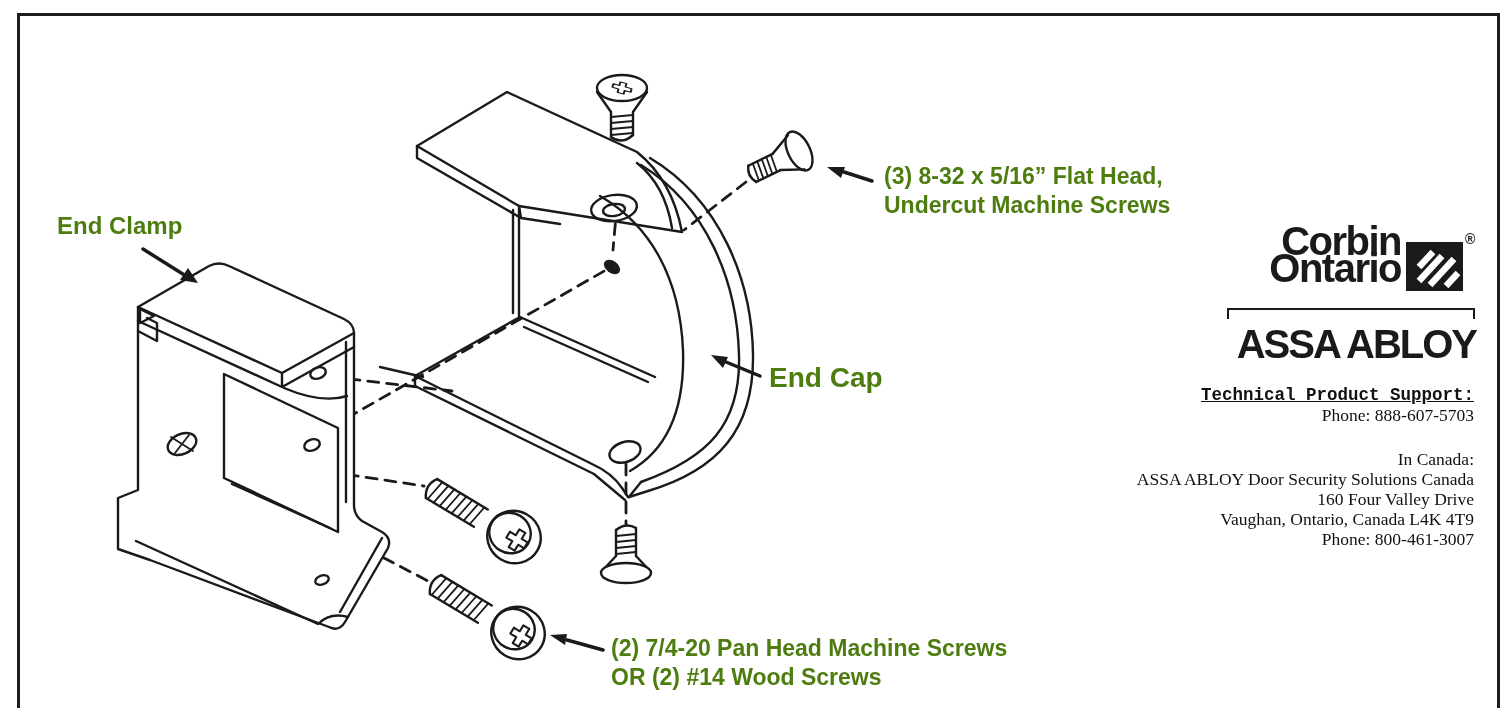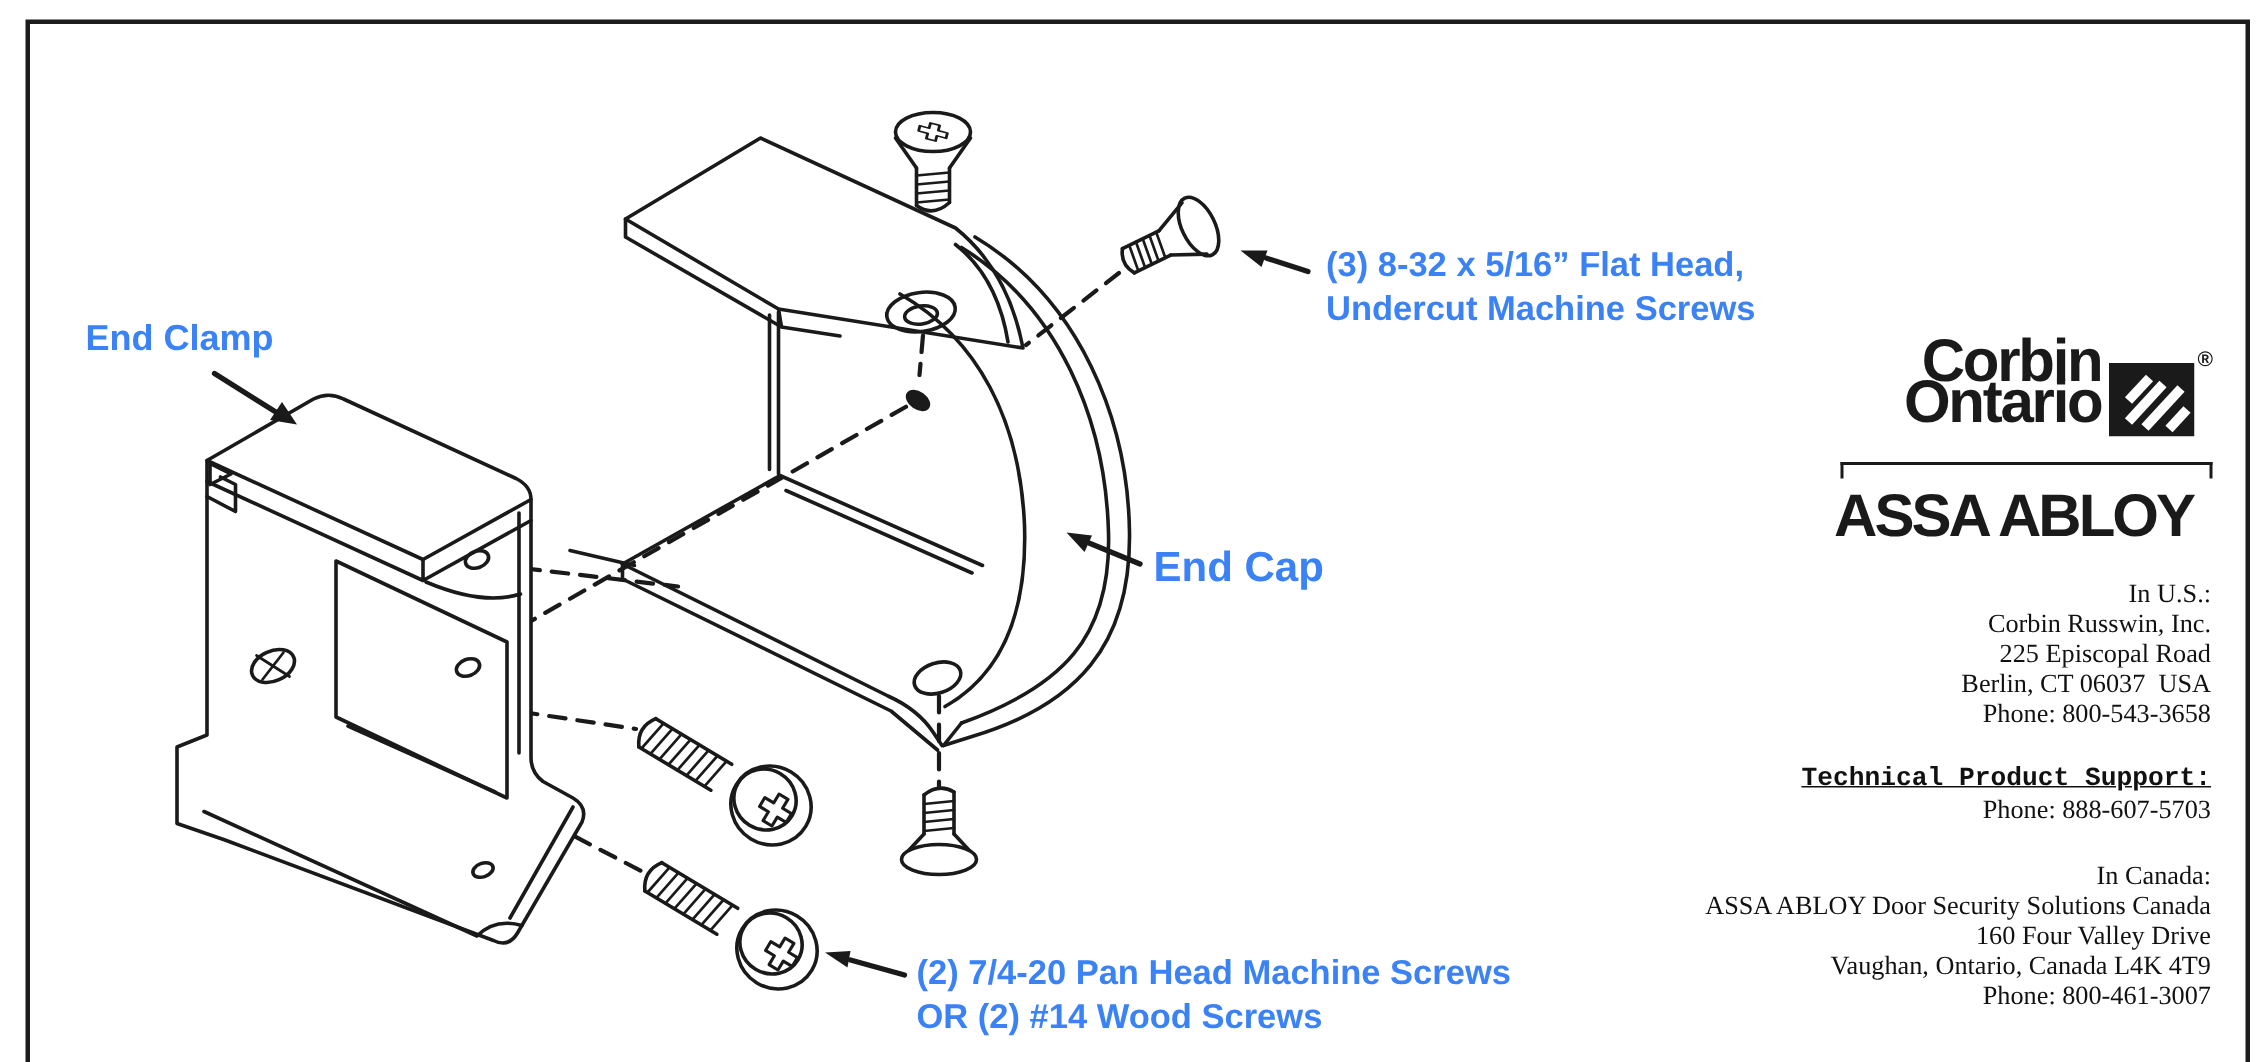--- a/index.html
+++ b/index.html
@@ -1,34 +1,34 @@
 <!DOCTYPE html>
 <html><head>
 <meta charset="utf-8">
 <style>
   html,body{margin:0;padding:0;background:#fff;}
   .page{position:relative;width:1510px;height:708px;background:#ffffff;overflow:hidden;
         font-family:"Liberation Sans",sans-serif;color:#1a1a1a;}
   .frame{position:absolute;left:17px;top:13px;width:1483px;height:770px;
          border:3px solid #1c1c1c;box-sizing:border-box;}
   svg.diagram{position:absolute;left:0;top:0;width:1510px;height:708px;}
-  .lbl{position:absolute;font-weight:bold;color:#3b82f6;white-space:nowrap;}
+  .lbl{position:absolute;font-weight:bold;color:#4d7c0f;white-space:nowrap;}
   .lbl-endclamp{left:57px;top:212px;font-size:24px;}
   .lbl-endcap{left:769px;top:362px;font-size:28px;}
   .lbl-flat{left:884px;top:162px;font-size:23px;line-height:29px;}
   .lbl-pan{left:611px;top:634px;font-size:23px;line-height:29px;}
   
   .cr-text{position:absolute;right:109px;top:228px;text-align:right;font-weight:bold;
            font-size:40px;line-height:27px;letter-spacing:-1.5px;color:#1a1a1a;}
   .cr-icon{position:absolute;left:1406px;top:242px;}
   .reg{position:absolute;left:1465px;top:231px;font-size:14px;font-weight:bold;}
   .bracket{position:absolute;left:1227px;top:308px;width:248px;height:11px;
            border-top:2.5px solid #1a1a1a;border-left:2.5px solid #1a1a1a;
            border-right:2.5px solid #1a1a1a;box-sizing:border-box;}
-  .assa{position:absolute;right:48px;top:322px;font-size:40px;font-weight:bold;
+  .assa{position:absolute;right:34px;top:322px;font-size:40px;font-weight:bold;
         letter-spacing:-2px;white-space:nowrap;}
   
   .contact{position:absolute;right:36px;top:385px;text-align:right;
            font-family:"Liberation Serif",serif;font-size:17.5px;line-height:20px;color:#111;}
   .contact .blk{margin:0 0 24px 0;}
   .support-head{font-weight:bold;text-decoration:underline;font-family:Liberation Mono, monospace;}
 </style>
 </head>
 <body>
 
@@ -188,27 +188,20 @@
         <path d="M 40,44 L 52,31"></path>
       </g>
     </svg>
     <span class="reg">®</span>
     <div class="bracket"></div>
     <div class="assa">ASSA ABLOY</div>
   </div>
 
   <div class="contact">
     <div class="blk">
-      <div>In U.S.:</div>
-      <div>Corbin Russwin, Inc.</div>
-      <div>225 Episcopal Road</div>
-      <div>Berlin, CT 06037&nbsp; USA</div>
-      <div>Phone: 800-543-3658</div>
-    </div>
-    <div class="blk">
       <div class="support-head">Technical Product Support:</div>
       <div>Phone: 888-607-5703</div>
     </div>
     <div class="blk">
       <div>In Canada:</div>
       <div>ASSA ABLOY Door Security Solutions Canada</div>
       <div>160 Four Valley Drive</div>
       <div>Vaughan, Ontario, Canada L4K 4T9</div>
       <div>Phone: 800-461-3007</div>
     </div>

